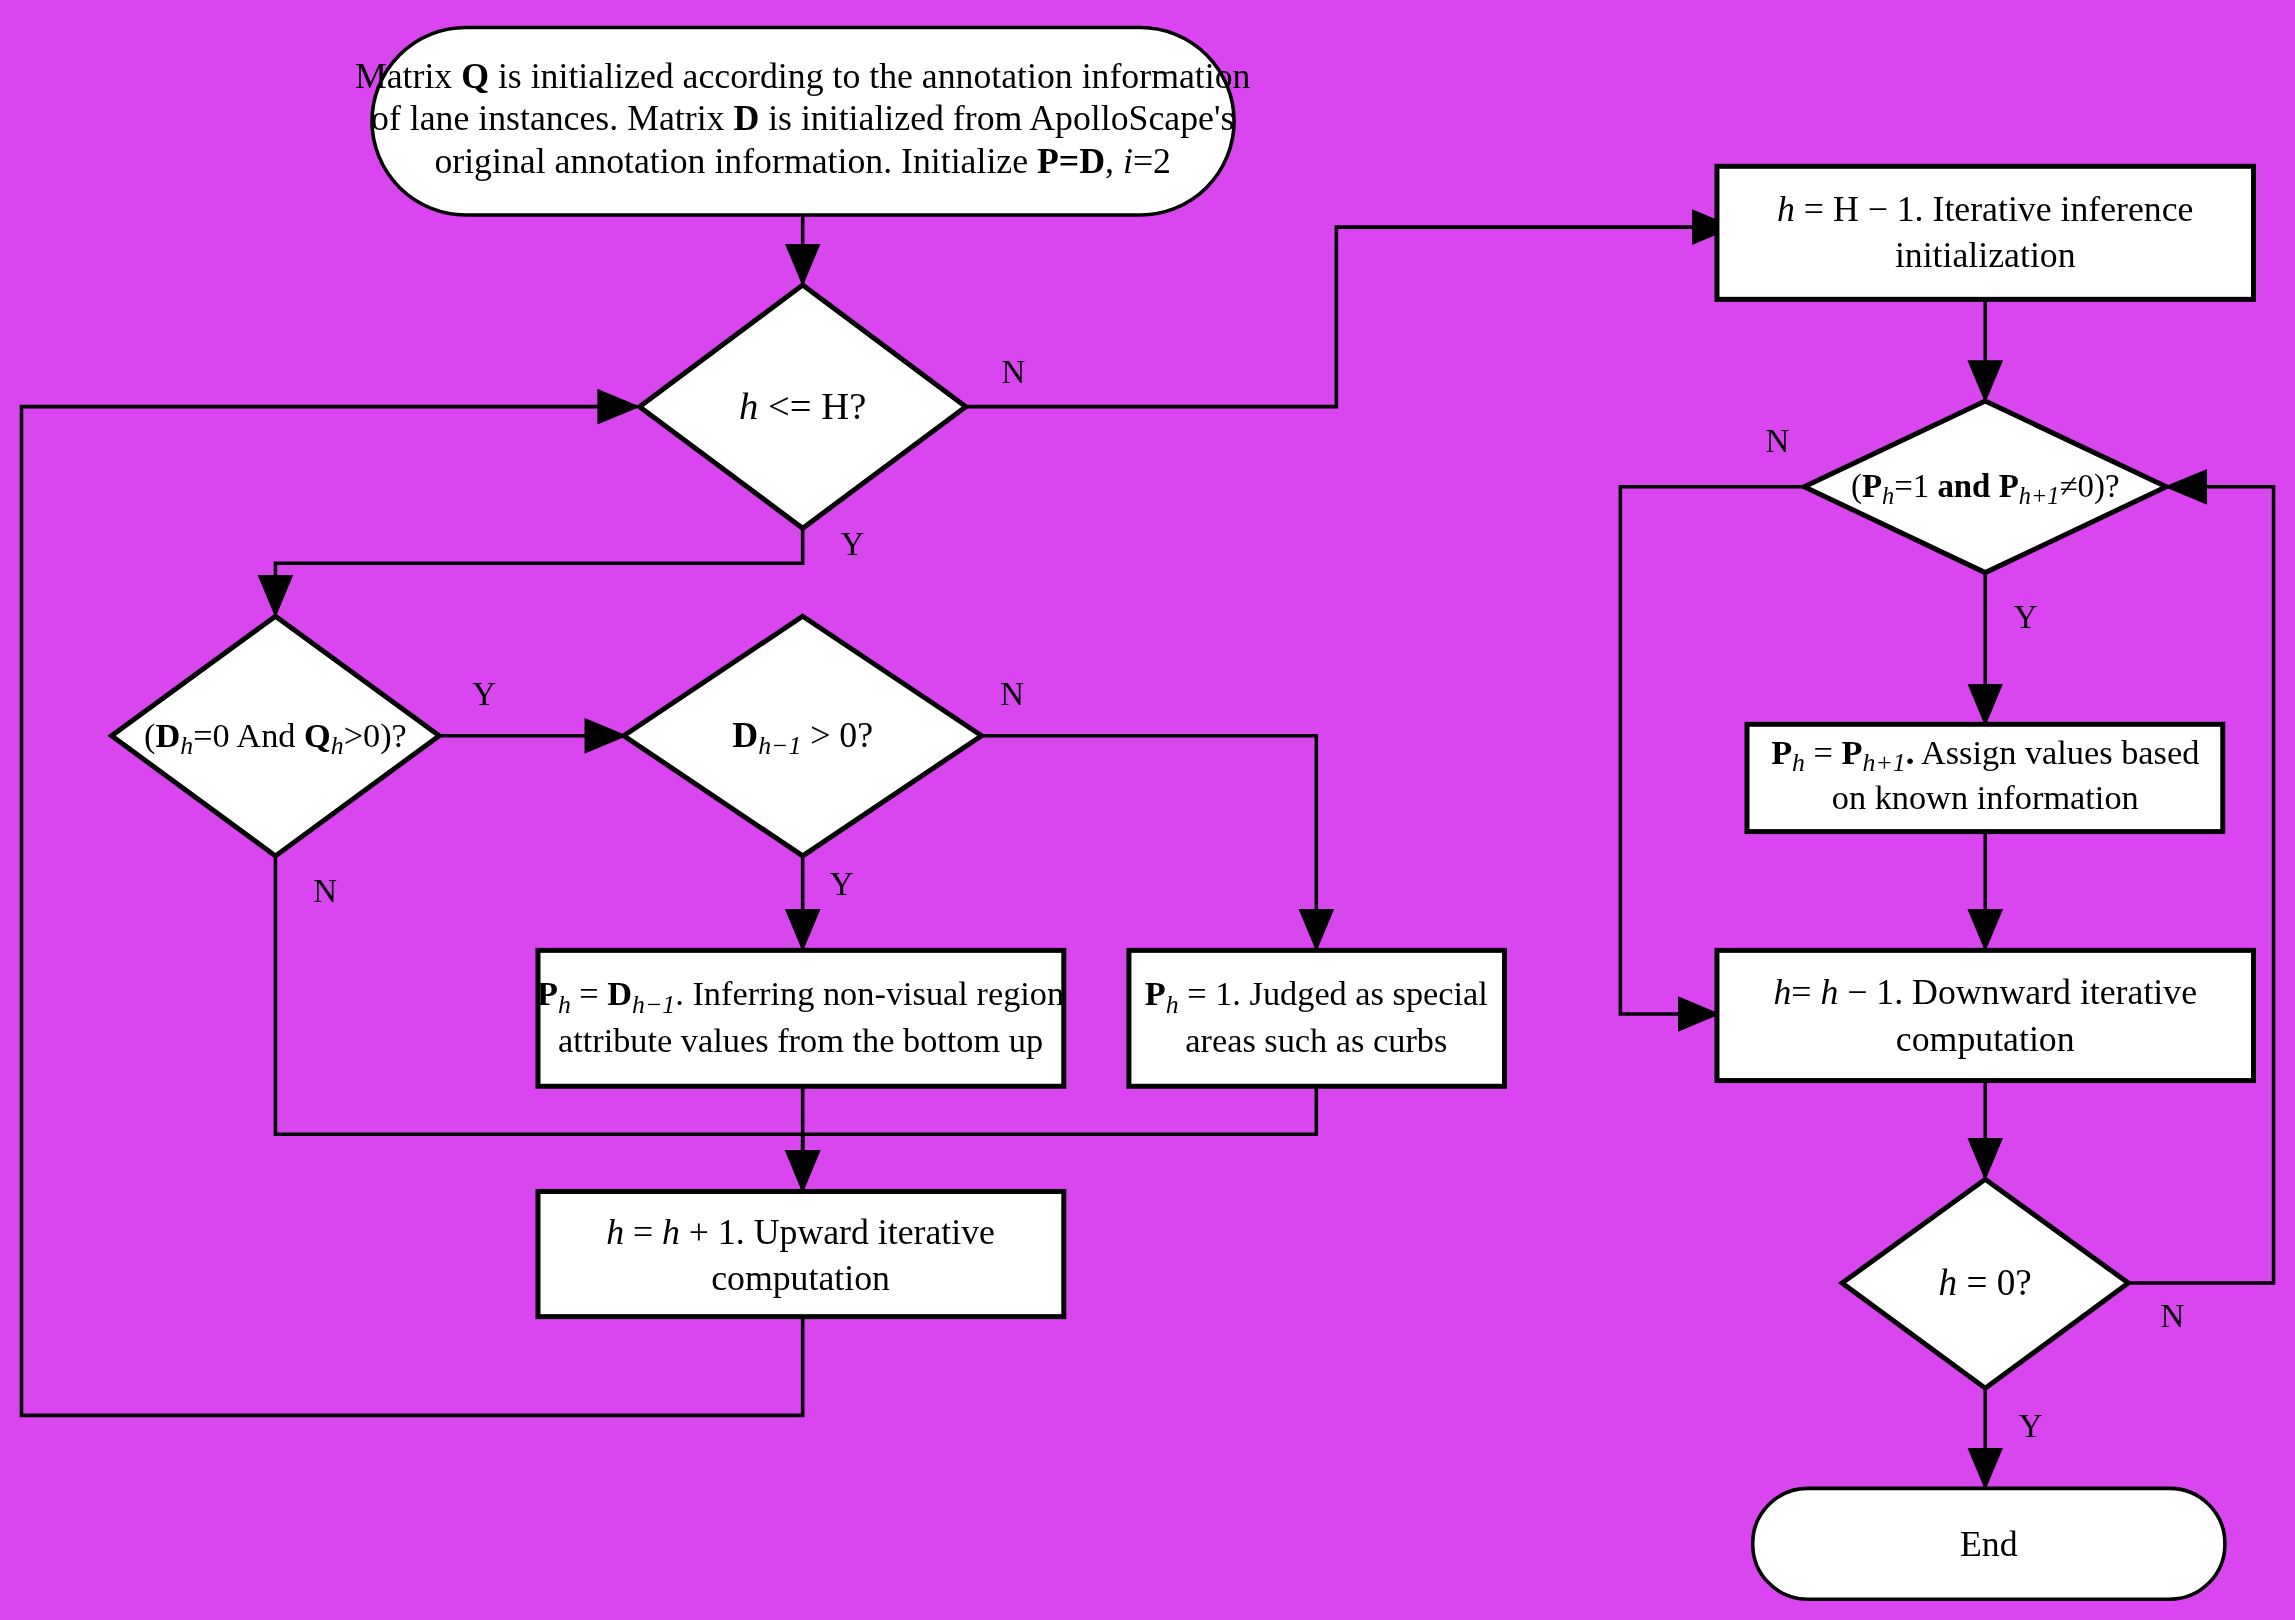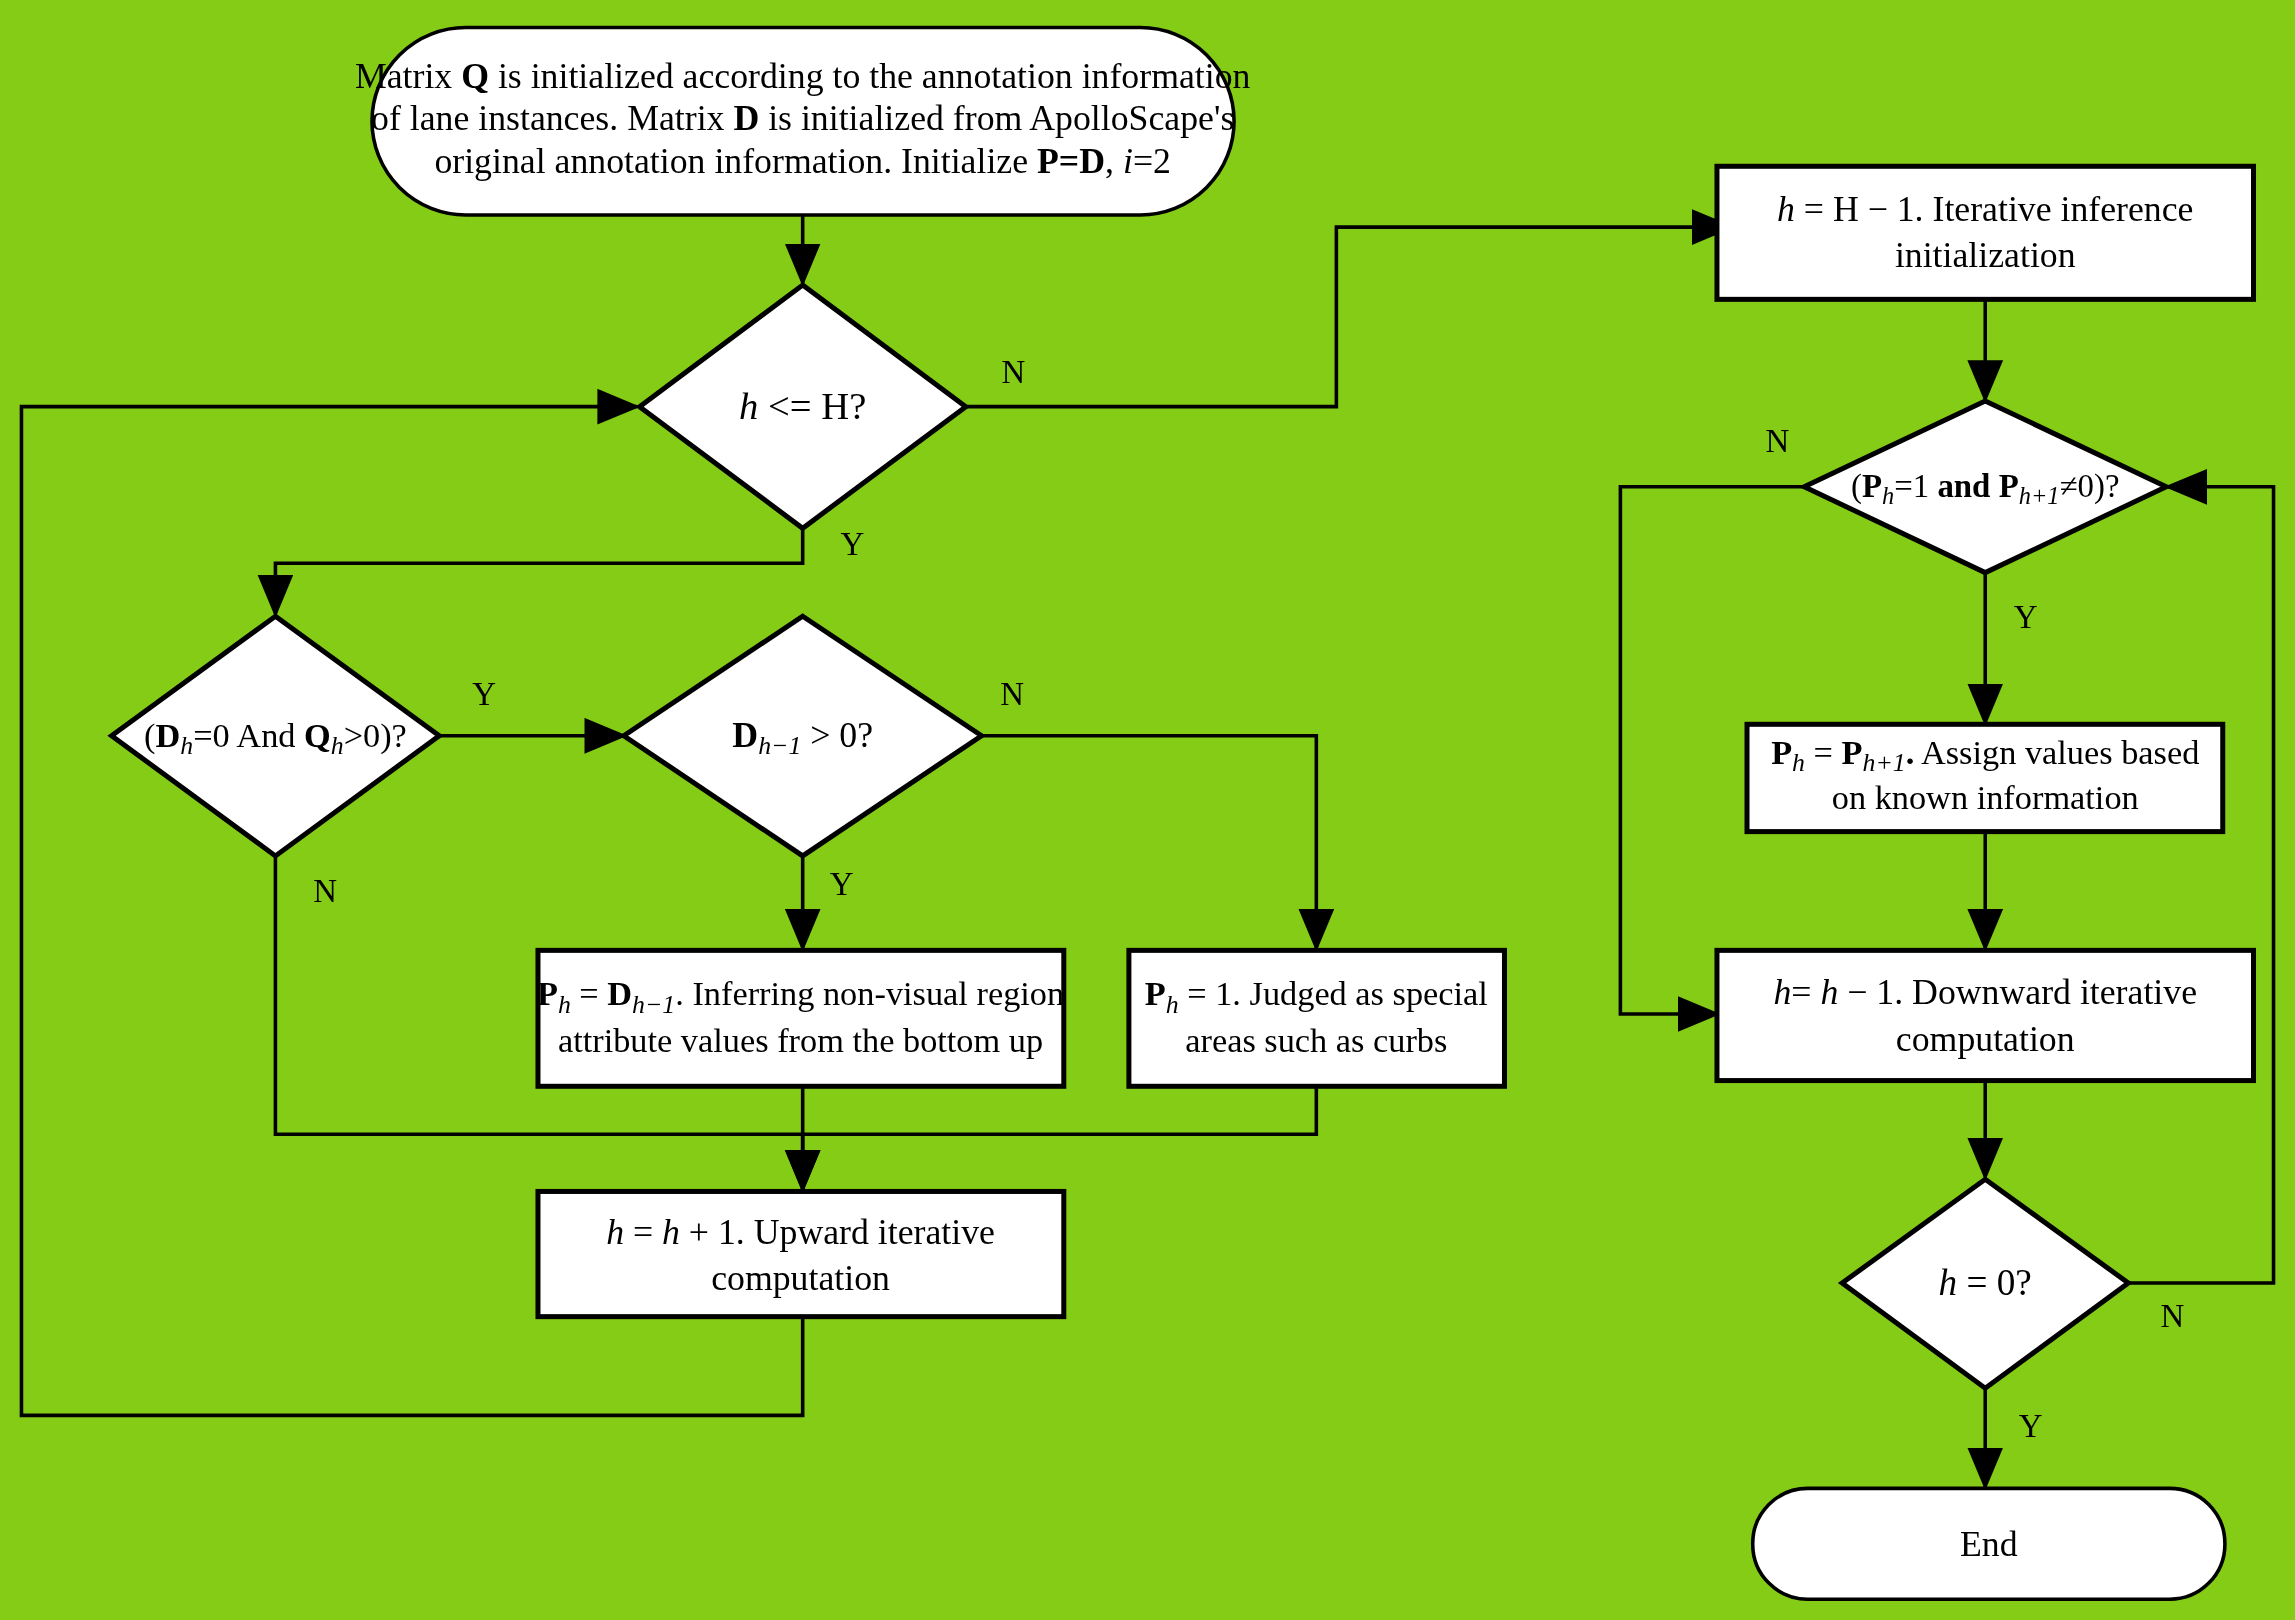--- a/index.html
+++ b/index.html
@@ -1,16 +1,16 @@
 <!DOCTYPE html>
 <html style="font-size:11.4px"><head>
 <meta charset="utf-8">
 <style>
   html,body{margin:0;padding:0;background:#ffffff;}
-  #stage{position:relative;width:2295px;height:1621px;background:#84cc16;
+  #stage{position:relative;width:2295px;height:1621px;background:#d946ef;
          font-family:"Liberation Serif",serif;}
   svg{display:block;}
   .nodetext{font-family:"Liberation Serif",serif;fill:#000;}
   .lbl{font-family:"Liberation Serif",serif;fill:#000;font-size:46px;}
 </style>
 </head>
 <body>
 
 <div id="stage">
 <svg width="2295" height="1621" viewBox="0 0 3208 2265">

